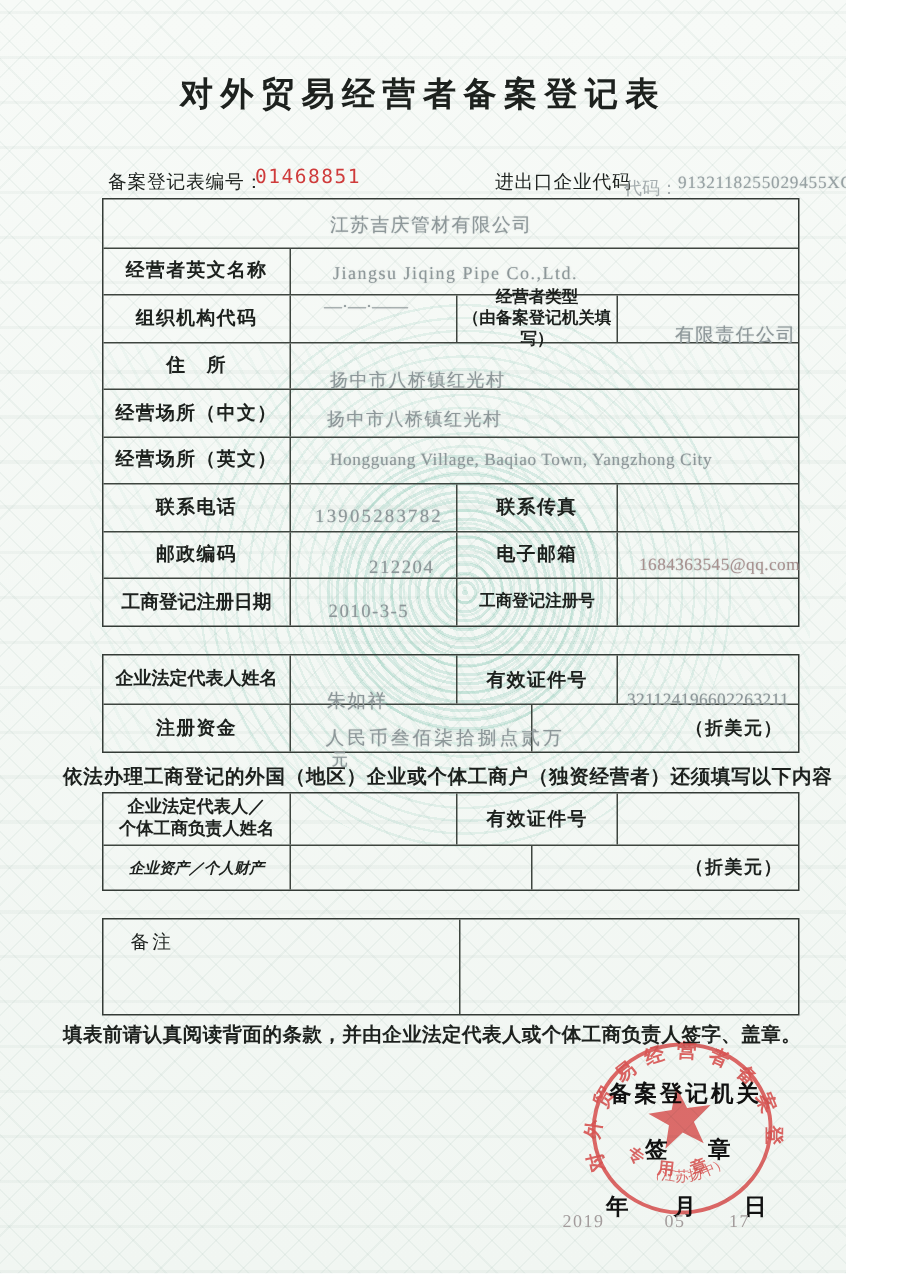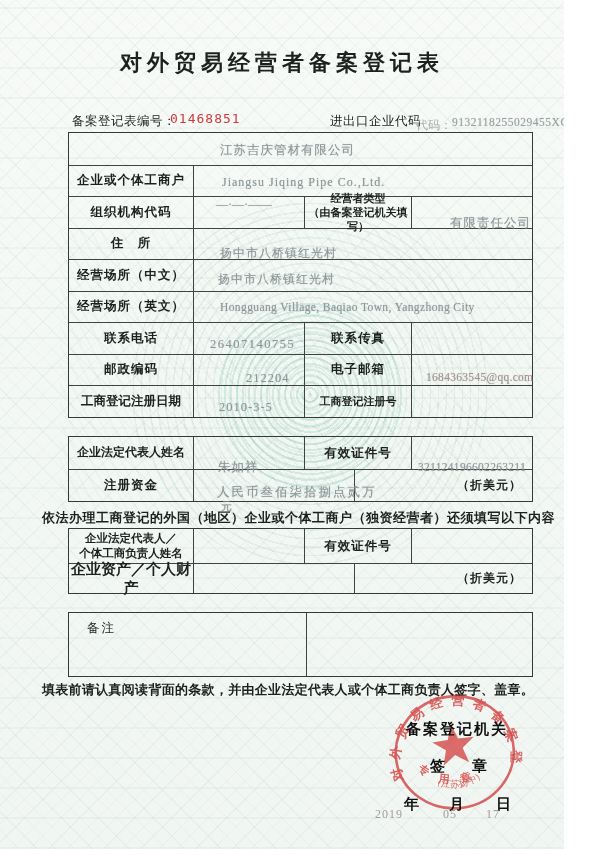--- a/index.html
+++ b/index.html
@@ -61,21 +61,21 @@
   <span class="formno">01468851</span>
   <span class="hdr-lbl" style="left:330px;top:113px;">进出口企业代码</span>
   <span class="ghost">代码：</span>
   <span class="codeval">9132118255029455XG</span>
 
   <div class="tbl" style="top:132px;">
     <div class="trow">
       <div class="tc w-span"></div>
     </div>
     <div class="trow">
-      <div class="tc w-l">企业或个体工商户</div>
+      <div class="tc w-l">经营者英文名称</div>
       <div class="tc w-span"></div>
     </div>
     <div class="trow">
       <div class="tc w-l">组织机构代码</div>
       <div class="tc w-v1"></div>
       <div class="tc w-l2 sub2">
         <span><span>经营者类型</span><br>
         <span>（由备案登记机关填写）</span></span>
       </div>
       <div class="tc w-v2"></div>
@@ -112,21 +112,21 @@
     </div>
   </div>
 
   <span class="fill" style="left:220px;top:142px;font-size:12.5px;">江苏吉庆管材有限公司</span>
   <span class="fill" style="left:222px;top:175px;font-size:12px;">Jiangsu Jiqing Pipe Co.,Ltd.</span>
   <span class="fill" style="left:216px;top:197px;font-size:12px;letter-spacing:0;">—·—·——</span>
   <span class="fill" style="left:450px;top:215px;font-size:12.5px;">有限责任公司</span>
   <span class="fill" style="left:220px;top:245px;font-size:12px;">扬中市八桥镇红光村</span>
   <span class="fill" style="left:218px;top:271px;font-size:12px;">扬中市八桥镇红光村</span>
   <span class="fill" style="left:220px;top:301px;font-size:11.5px;letter-spacing:.4px;">Hongguang Village, Baqiao Town, Yangzhong City</span>
-  <span class="fill" style="left:210px;top:337px;font-size:12.5px;letter-spacing:1.5px;">26407140755</span>
+  <span class="fill" style="left:210px;top:337px;font-size:12.5px;letter-spacing:1.5px;">13905283782</span>
   <span class="fill" style="left:246px;top:371px;font-size:12.5px;">212204</span>
   <span class="fill" style="left:426px;top:371px;font-size:11.5px;letter-spacing:.3px;color:#a8918f;">1684363545@qq.com</span>
   <span class="fill" style="left:219px;top:400px;font-size:12.5px;">2010-3-5</span>
 
   <div class="tbl" style="top:436px;">
     <div class="trow" style="height:32px;justify-content:center;">
       <div class="tc w-l sub2" style="font-size:12px;">企业法定代表人姓名</div>
       <div class="tc w-v1"></div>
       <div class="tc w-l2">有效证件号</div>
       <div class="tc w-v2"></div>
@@ -147,21 +147,21 @@
     <div class="trow" style="height:34px;">
       <div class="tc w-l twol">
         <span><span>企业法定代表人／</span><br>
         <span>个体工商负责人姓名</span></span>
       </div>
       <div class="tc w-v1"></div>
       <div class="tc w-l2">有效证件号</div>
       <div class="tc w-v2"></div>
     </div>
     <div class="trow" style="height:30px;">
-      <div class="tc w-l" style="font-size:15px;letter-spacing:0;">企业资产／个人财产</div>
+      <div class="tc w-l" style="font-size:10px;letter-spacing:0;font-style:italic;">企业资产／个人财产</div>
       <div class="tc w-m"></div>
       <div class="tc w-r usd">（折美元）</div>
     </div>
   </div>
 
   <div class="tbl" style="top:612px;height:65px;display:flex;">
     <div class="remarks-left">备注</div>
     <div class="remarks-right"></div>
   </div>
 

